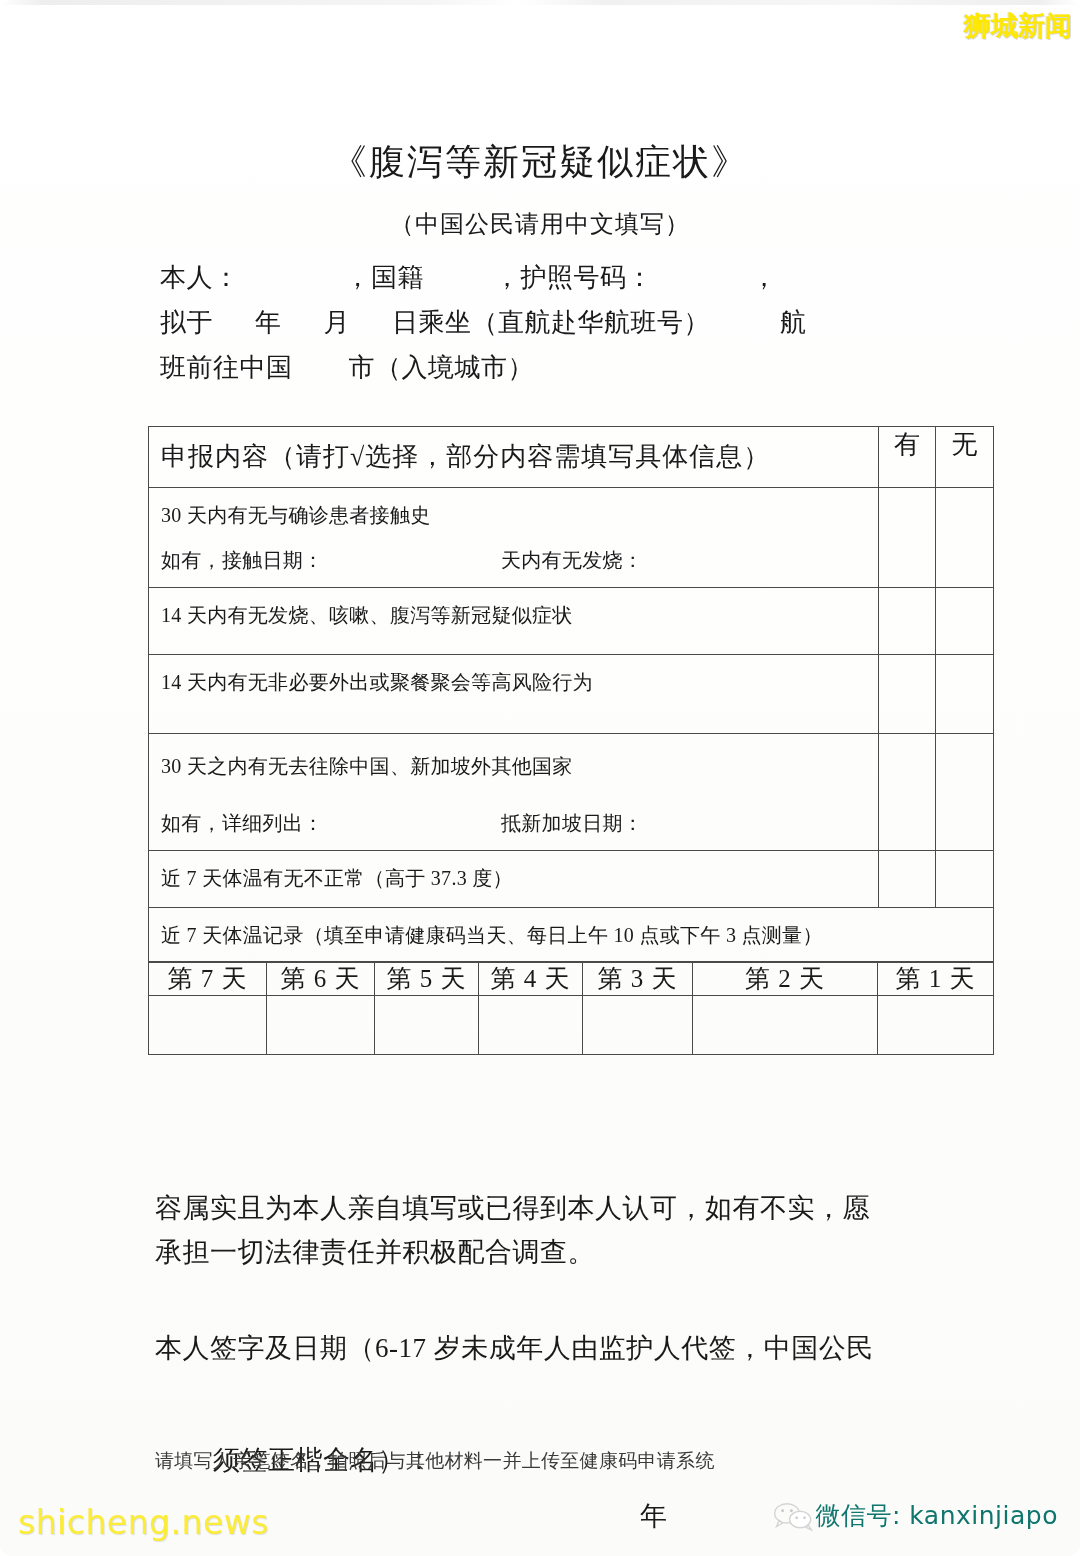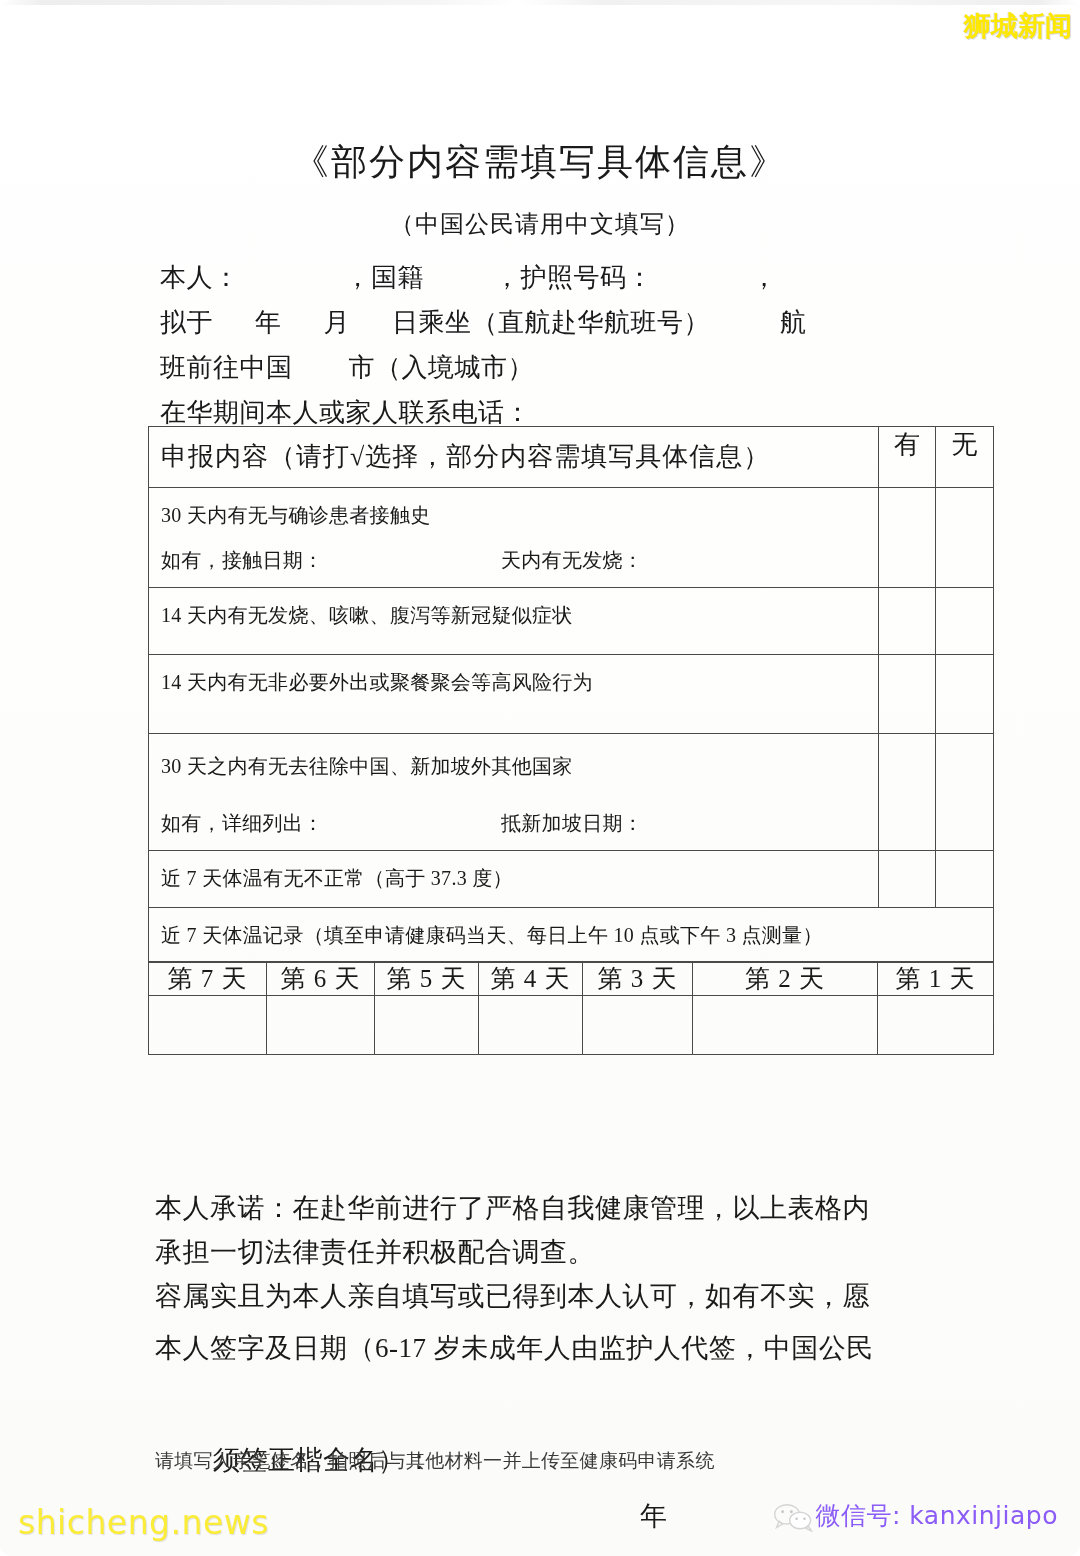--- a/index.html
+++ b/index.html
@@ -56,24 +56,24 @@
     font-family: "DejaVu Sans", sans-serif;
     font-size: 33px;
     color: #fbec38;
     text-shadow: 1px 1px 1px #dedede;
     letter-spacing: .5px;
   }
   .wm-bottomright {
     position: absolute;
     right: 22px; bottom: 24px;
     display: flex;
-    align-items: flex-end;
+    align-items: center;
     font-family: "DejaVu Sans", sans-serif;
     font-size: 25px;
-    color: #8b5cf6;
+    color: #0f766e;
     letter-spacing: .5px;
     white-space: nowrap;
   }
   .wechat-icon { width: 42px; height: 30px; display: block; }
 
   
   .doc {
     position: absolute;
     left: 0; top: 0;
     width: 1080px;
@@ -196,28 +196,27 @@
 <body>
 
 <div id="page">
   <div class="paper-tint"></div>
   <div class="scan-strip"></div>
 
   <div class="wm-topright">狮城新闻</div>
 
   <div class="doc">
 
-    <div class="title">《部分内容需填写具体信息》</div>
+    <div class="title">《腹泻等新冠疑似症状》</div>
     <div class="subtitle">（中国公民请用中文填写）</div>
 
     <div class="intro">
       <span class="ln">本人：               ，国籍          ，护照号码：              ，</span>
       <span class="ln">拟于      年      月      日乘坐（直航赴华航班号）          航</span>
       <span class="ln">班前往中国        市（入境城市）</span>
-      <span class="ln">在华期间本人或家人联系电话：</span>
     </div>
 
     <div class="tbl-wrap">
       <table class="form">
         <colgroup>
           <col style="width:730px">
           <col style="width:57px">
           <col style="width:58px">
         </colgroup>
         <tbody>
@@ -314,23 +313,22 @@
             <td></td>
             <td></td>
             <td></td>
             <td></td>
           </tr>
         </tbody>
       </table>
     </div>
 
     <div class="pledge">
-      <div>本人承诺：在赴华前进行了严格自我健康管理，以上表格内</div>
+      <div>容属实且为本人亲自填写或已得到本人认可，如有不实，愿</div>
       <div>承担一切法律责任并积极配合调查。</div>
-      <div>容属实且为本人亲自填写或已得到本人认可，如有不实，愿</div>
     </div>
 
     <div class="sigblock">
       <div>本人签字及日期（6-17 岁未成年人由监护人代签，中国公民</div>
       <div class="sig-line2">
         <span>须签正楷全名）：</span>
         <span style="position:absolute;left:485px">年</span>
         <span style="position:absolute;left:585px">月</span>
         
       </div>

